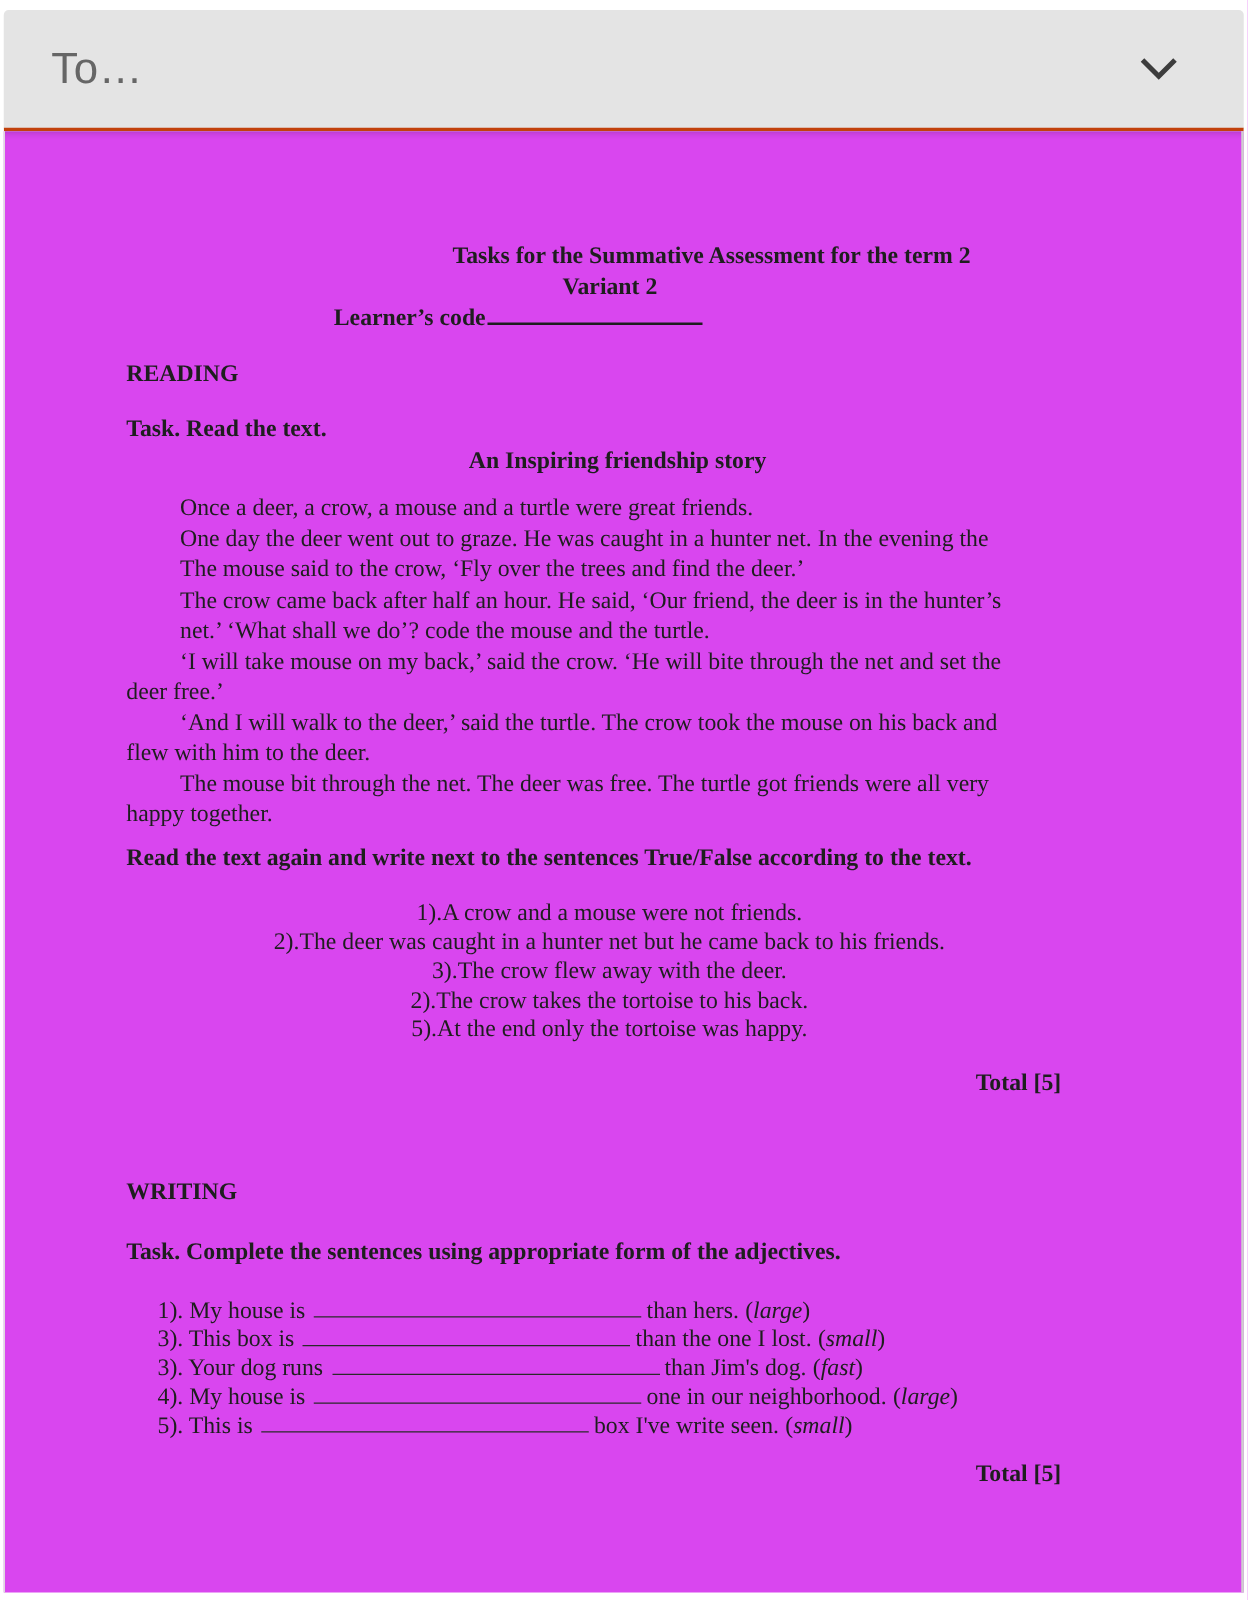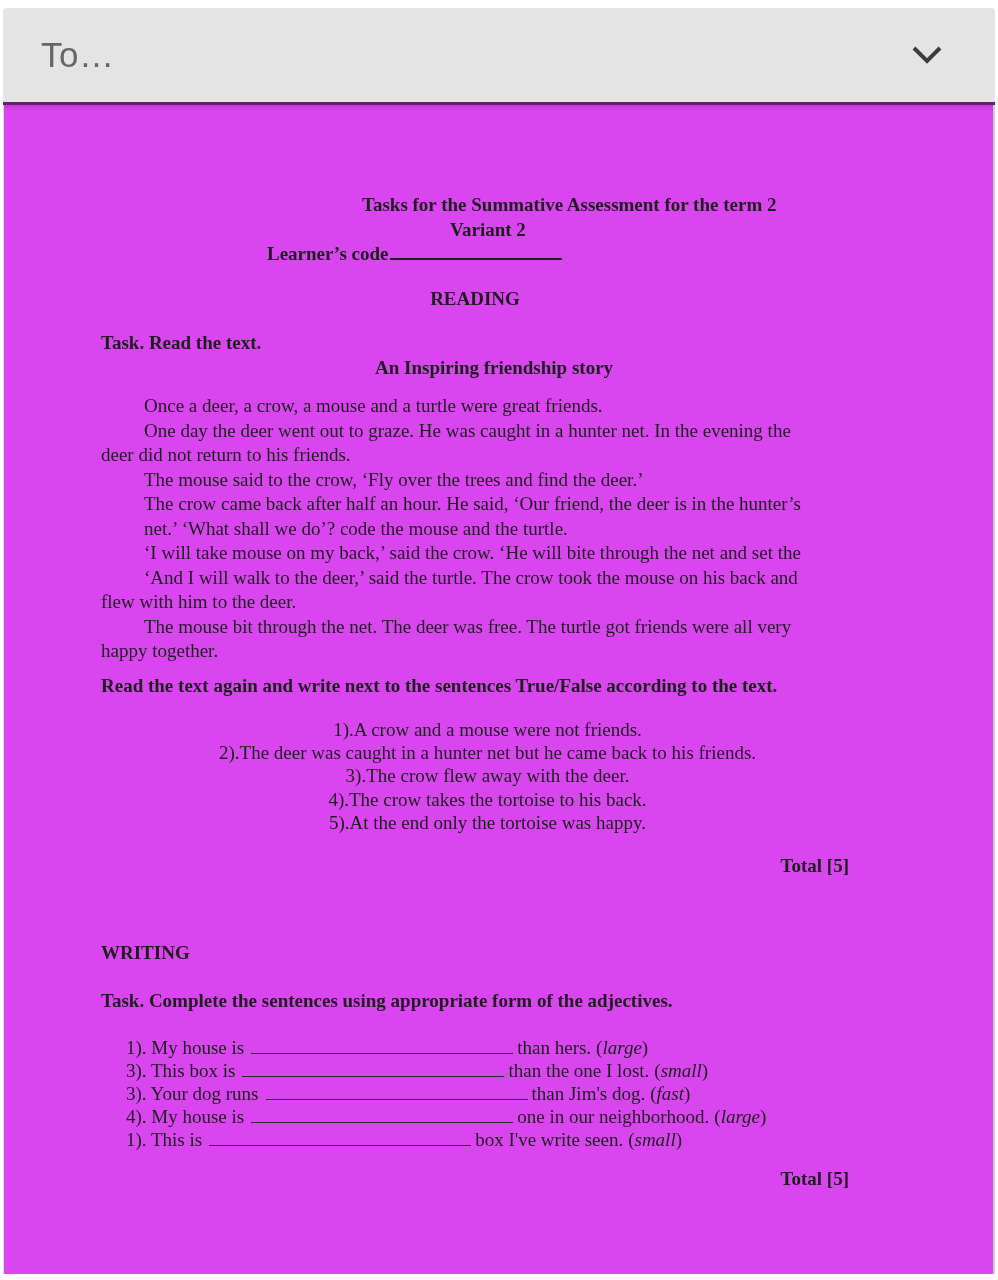--- a/index.html
+++ b/index.html
@@ -10,21 +10,21 @@
     height: 1280px;
     overflow: hidden;
     font-family: "Liberation Serif", "DejaVu Serif", serif;
   }
 
   
   .viewer-header {
     margin: 8px 3px 0 3px;
     height: 97px;
     background: #e4e4e4;
-    border-bottom: 3px solid #701a75;
+    border-bottom: 3px solid #c2410c;
     border-radius: 4px 4px 0 0;
     position: relative;
     display: flex;
     align-items: center;
     box-sizing: border-box;
     text-align: center;
   }
   .viewer-header-title {
     margin-left: 38px;
     font-family: "Liberation Sans", "DejaVu Sans", sans-serif;
@@ -70,21 +70,21 @@
   .learner-row { font-weight: bold; margin-left: 166px; margin-bottom: 20px; }
   .code-line {
     display: inline-block;
     width: 172px;
     border-bottom: 2px solid #1e1e1e;
     height: 16px;
     margin-left: 1px;
   }
 
   .sec-heading { font-weight: bold; }
-  .sec-heading.reading { margin-bottom: 20px; text-align: center; }
+  .sec-heading.reading { margin-bottom: 20px; }
   .task-label  { font-weight: bold; white-space: nowrap; }
   .story-title { font-weight: bold; margin-left: 274px; margin-bottom: 14px; white-space: nowrap; }
 
   .story-line { white-space: nowrap; }
   .story-line.ind { padding-left: 43px; }
 
   .tf-instruction {
     font-weight: bold;
     white-space: nowrap;
     margin-top: 10px;
@@ -138,51 +138,51 @@
     <div class="learner-row"><span>Learner’s code</span><span class="code-line"></span></div>
 
     <div class="sec-heading reading">READING</div>
 
     <div class="task-label">Task. Read the text.</div>
     <div class="story-title">An Inspiring friendship story</div>
 
     <div>
       <div class="story-line ind">Once a deer, a crow, a mouse and a turtle were great friends.</div>
       <div class="story-line ind">One day the deer went out to graze. He was caught in a hunter net. In the evening the</div>
-      <div class="story-line">deer did not return to his friends.</div>
       <div class="story-line ind">The mouse said to the crow, ‘Fly over the trees and find the deer.’</div>
       <div class="story-line ind">The crow came back after half an hour. He said, ‘Our friend, the deer is in the hunter’s</div>
       <div class="story-line ind">net.’ ‘What shall we do’? code the mouse and the turtle.</div>
       <div class="story-line ind">‘I will take mouse on my back,’ said the crow. ‘He will bite through the net and set the</div>
+      <div class="story-line">deer free.’</div>
       <div class="story-line ind">‘And I will walk to the deer,’ said the turtle. The crow took the mouse on his back and</div>
       <div class="story-line">flew with him to the deer.</div>
       <div class="story-line ind">The mouse bit through the net. The deer was free. The turtle got friends were all very</div>
       <div class="story-line">happy together.</div>
     </div>
 
     <div class="tf-instruction">Read the text again and write next to the sentences True/False according to the text.</div>
 
     <div class="tf-list">
       <div class="tf-item">1).A crow and a mouse were not friends.</div>
       <div class="tf-item">2).The deer was caught in a hunter net but he came back to his friends.</div>
       <div class="tf-item">3).The crow flew away with the deer.</div>
-      <div class="tf-item">4).The crow takes the tortoise to his back.</div>
+      <div class="tf-item">2).The crow takes the tortoise to his back.</div>
       <div class="tf-item">5).At the end only the tortoise was happy.</div>
     </div>
 
     <div class="total-row">Total [5]</div>
 
     <div class="sec-heading writing">WRITING</div>
 
     <div class="task-label writing">Task. Complete the sentences using appropriate form of the adjectives.</div>
 
     <div class="w-list">
       <div class="w-item"><span>1). My house is</span><span class="blank"></span><span>than hers.</span><span class="adj"><i>large</i></span></div>
       <div class="w-item"><span>3). This box is</span><span class="blank"></span><span>than the one I lost.</span><span class="adj"><i>small</i></span></div>
       <div class="w-item"><span>3). Your dog runs</span><span class="blank"></span><span>than Jim's dog.</span><span class="adj"><i>fast</i></span></div>
       <div class="w-item"><span>4). My house is</span><span class="blank"></span><span>one in our neighborhood.</span><span class="adj"><i>large</i></span></div>
-      <div class="w-item"><span>1). This is</span><span class="blank"></span><span>box I've write seen.</span><span class="adj"><i>small</i></span></div>
+      <div class="w-item"><span>5). This is</span><span class="blank"></span><span>box I've write seen.</span><span class="adj"><i>small</i></span></div>
     </div>
 
     <div class="total-row writing">Total [5]</div>
 
   </div>
 </div>
 
 </body></html>

